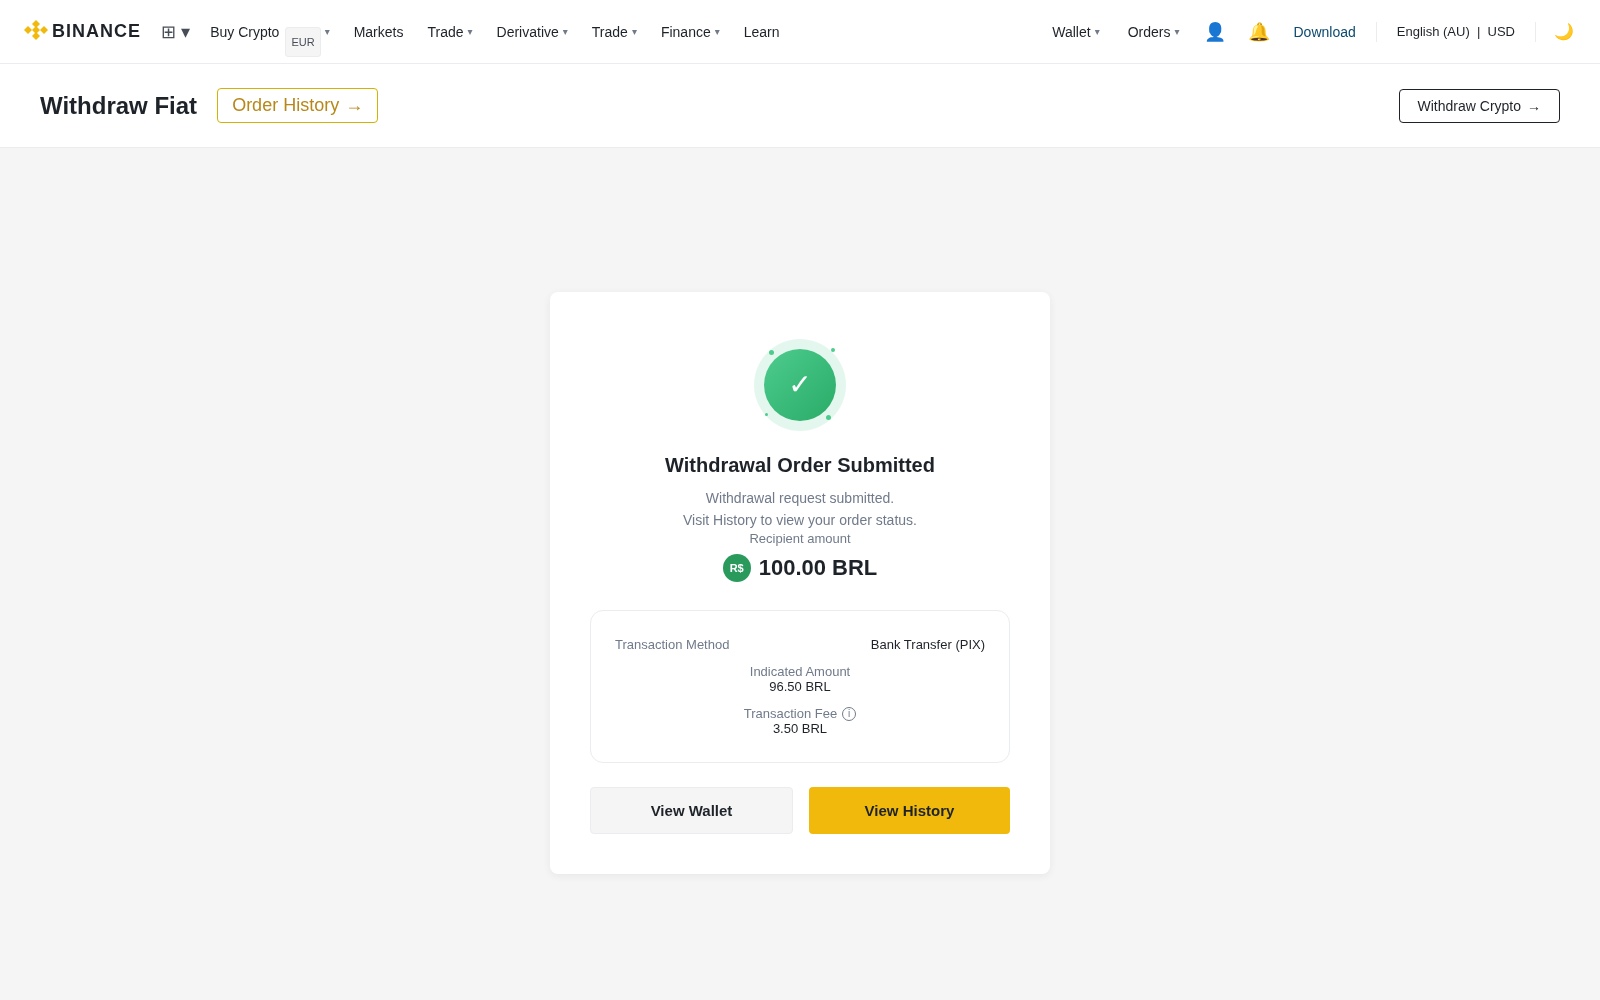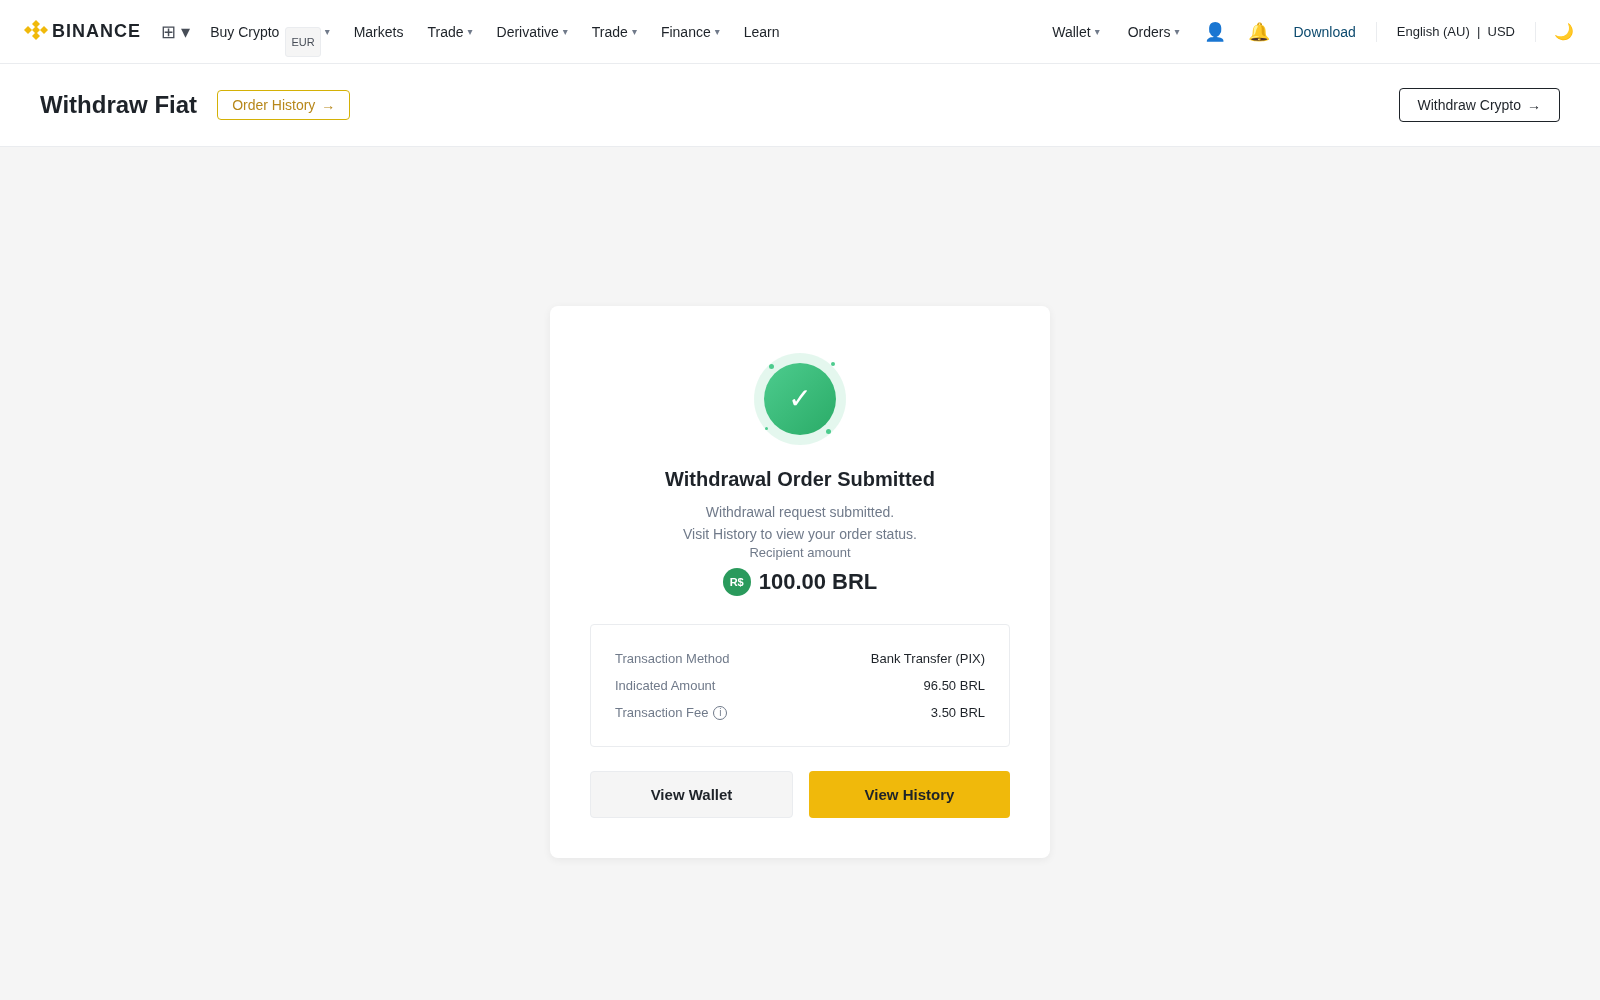--- a/index.html
+++ b/index.html
@@ -151,21 +151,21 @@
       font-weight: 600;
       color: #1e2329;
     }
     .order-history-btn {
       display: flex;
       align-items: center;
       gap: 6px;
       border: 1px solid #d4b106;
       border-radius: 4px;
       padding: 6px 14px;
-      font-size: 14px;
+      font-size: 18px;
       color: #b7871a;
       cursor: pointer;
       background: transparent;
       font-weight: 500;
     }
     .withdraw-crypto-btn {
       display: flex;
       align-items: center;
       gap: 6px;
       border: 1px solid #1e2329;
@@ -273,32 +273,33 @@
       font-size: 11px;
       font-weight: 800;
       color: #fff;
       flex-shrink: 0;
     }
 
     
     .tx-details {
       width: 100%;
       border: 1px solid #eaecef;
-      border-radius: 4px;
+      border-radius: 13px;
       padding: 20px 24px;
       margin-bottom: 24px;
     }
     .tx-row {
       display: flex;
       justify-content: space-between;
       align-items: center;
       padding: 6px 0;
     }
     .tx-row + .tx-row {
       border-top: 0;
+      flex-direction: column;
     }
     .tx-label {
       font-size: 13px;
       color: #707a8a;
       display: flex;
       align-items: center;
       gap: 5px;
     }
     .tx-value {
       font-size: 13px;

